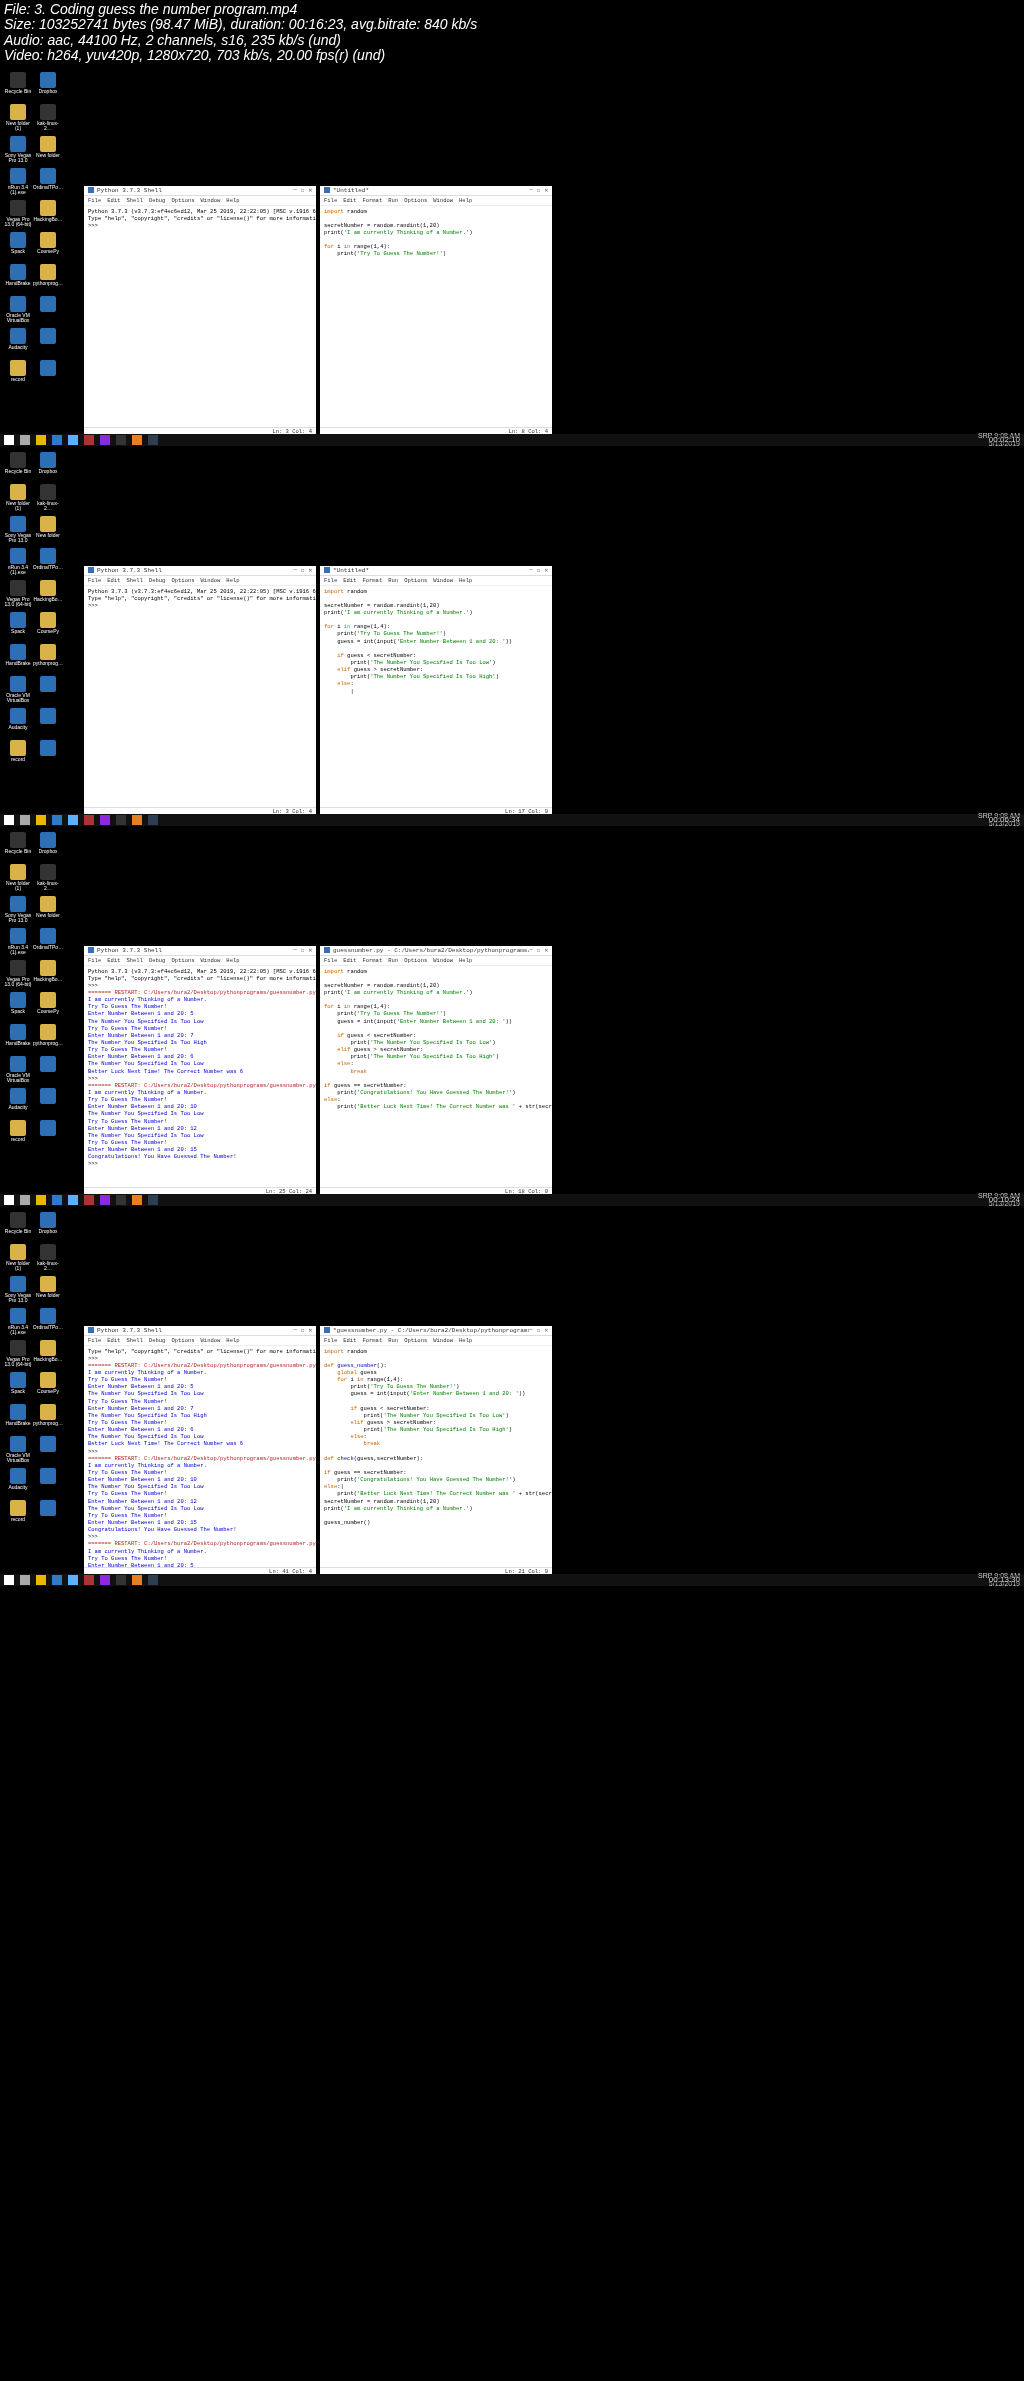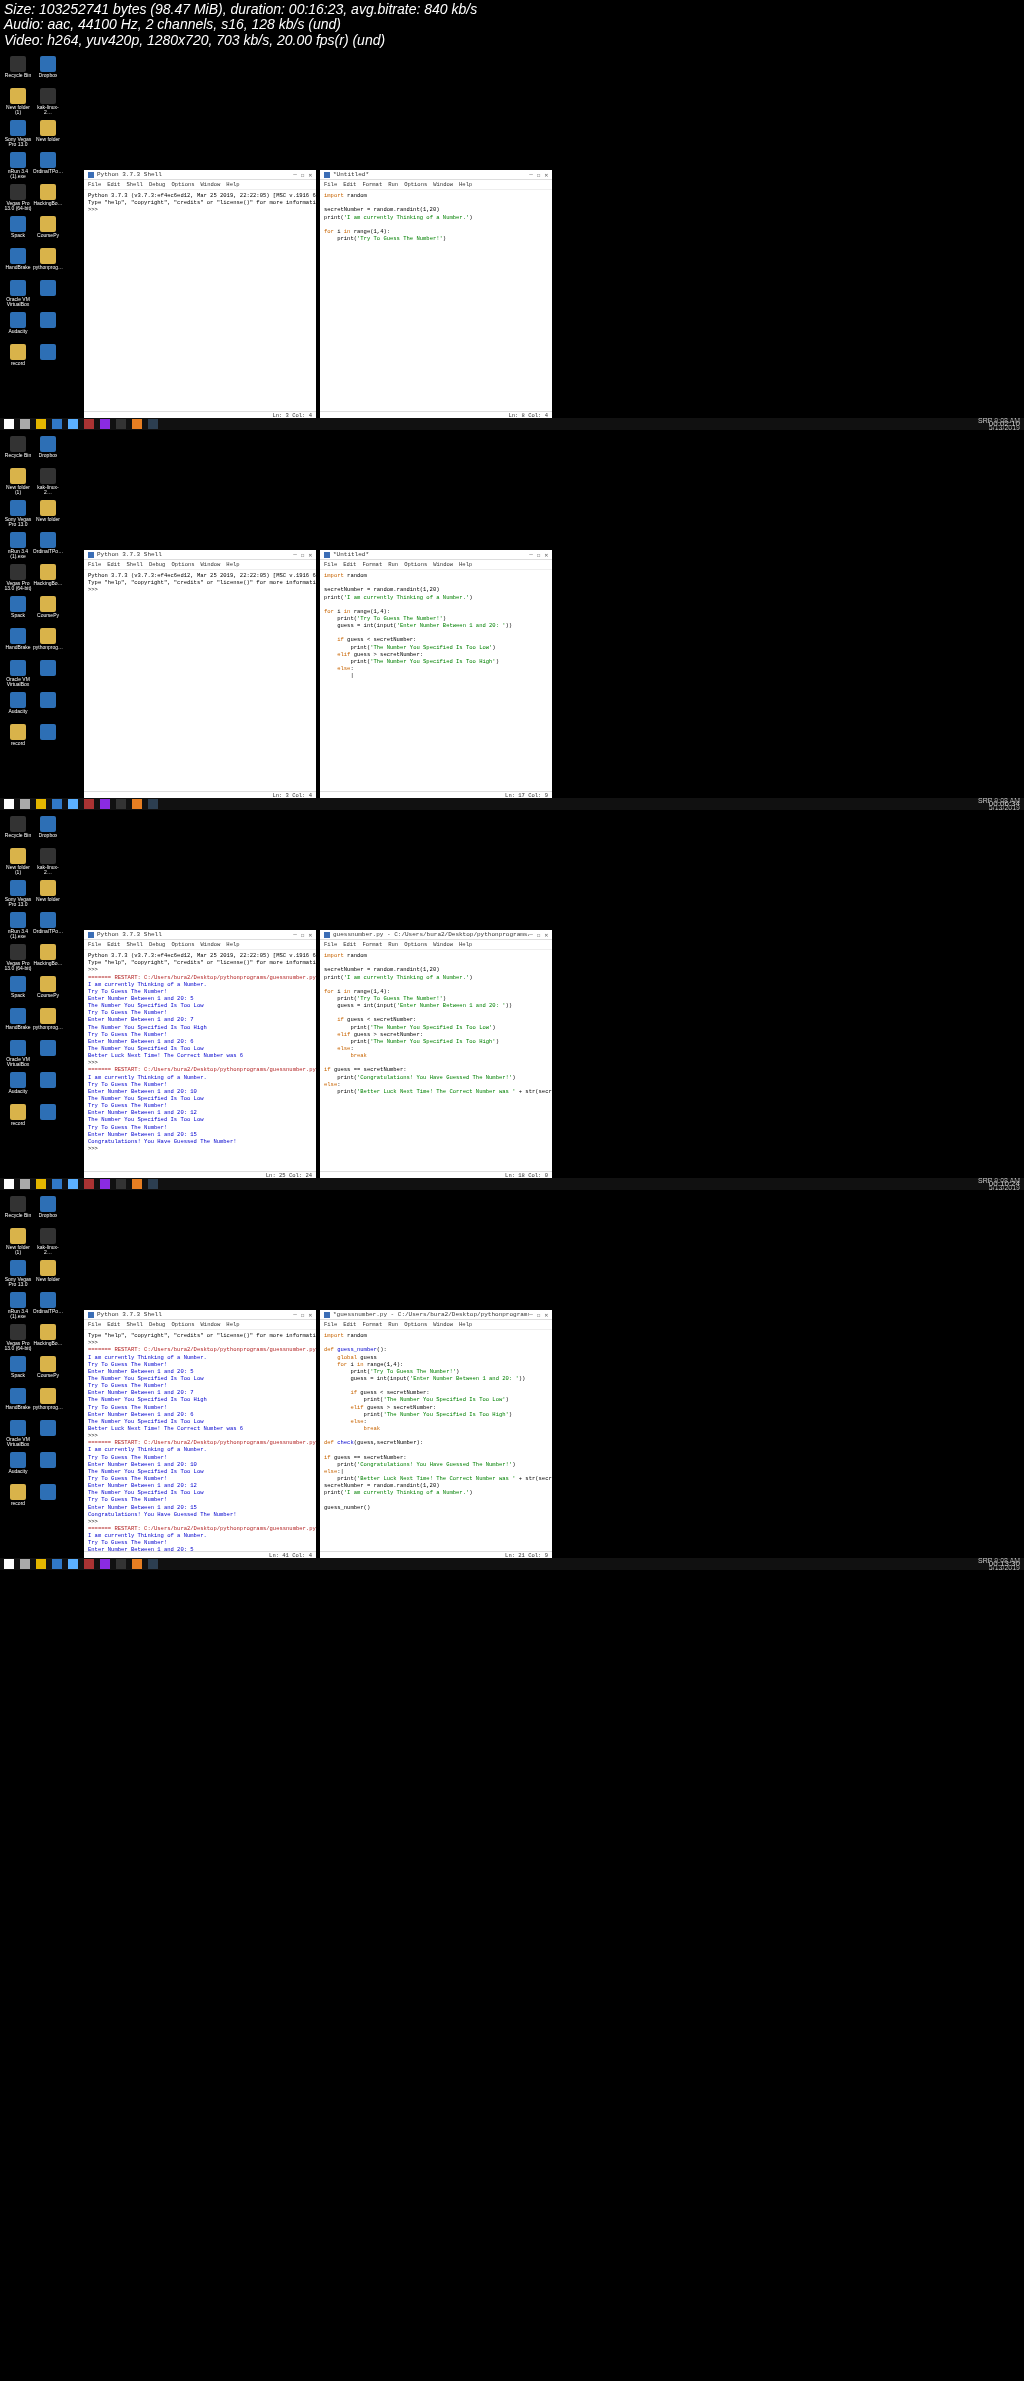--- a/index.html
+++ b/index.html
@@ -129,22 +129,23 @@
   .kw-orange { color:#c86400; }
   .kw-green { color:#008000; }
   .kw-blue { color:#0000cd; }
   .kw-red { color:#b22222; }
 
 </style>
 </head>
 <body>
 
 <div class="media-info">
+  <div>File: 3. Coding guess the number program.mp4</div>
   <div>Size: 103252741 bytes (98.47 MiB), duration: 00:16:23, avg.bitrate: 840 kb/s</div>
-  <div>Audio: aac, 44100 Hz, 2 channels, s16, 128 kb/s (und)</div>
+  <div>Audio: aac, 44100 Hz, 2 channels, s16, 235 kb/s (und)</div>
   <div>Video: h264, yuv420p, 1280x720, 703 kb/s, 20.00 fps(r) (und)</div>
 </div>
 
 <div class="frame-grid" id="frame-grid">
     <div class="frame f1">
       <div class="desktop-icons">
         <div class="dicon">
           <div class="box dark"></div>
           <div class="lbl">Recycle Bin</div>
         </div>

